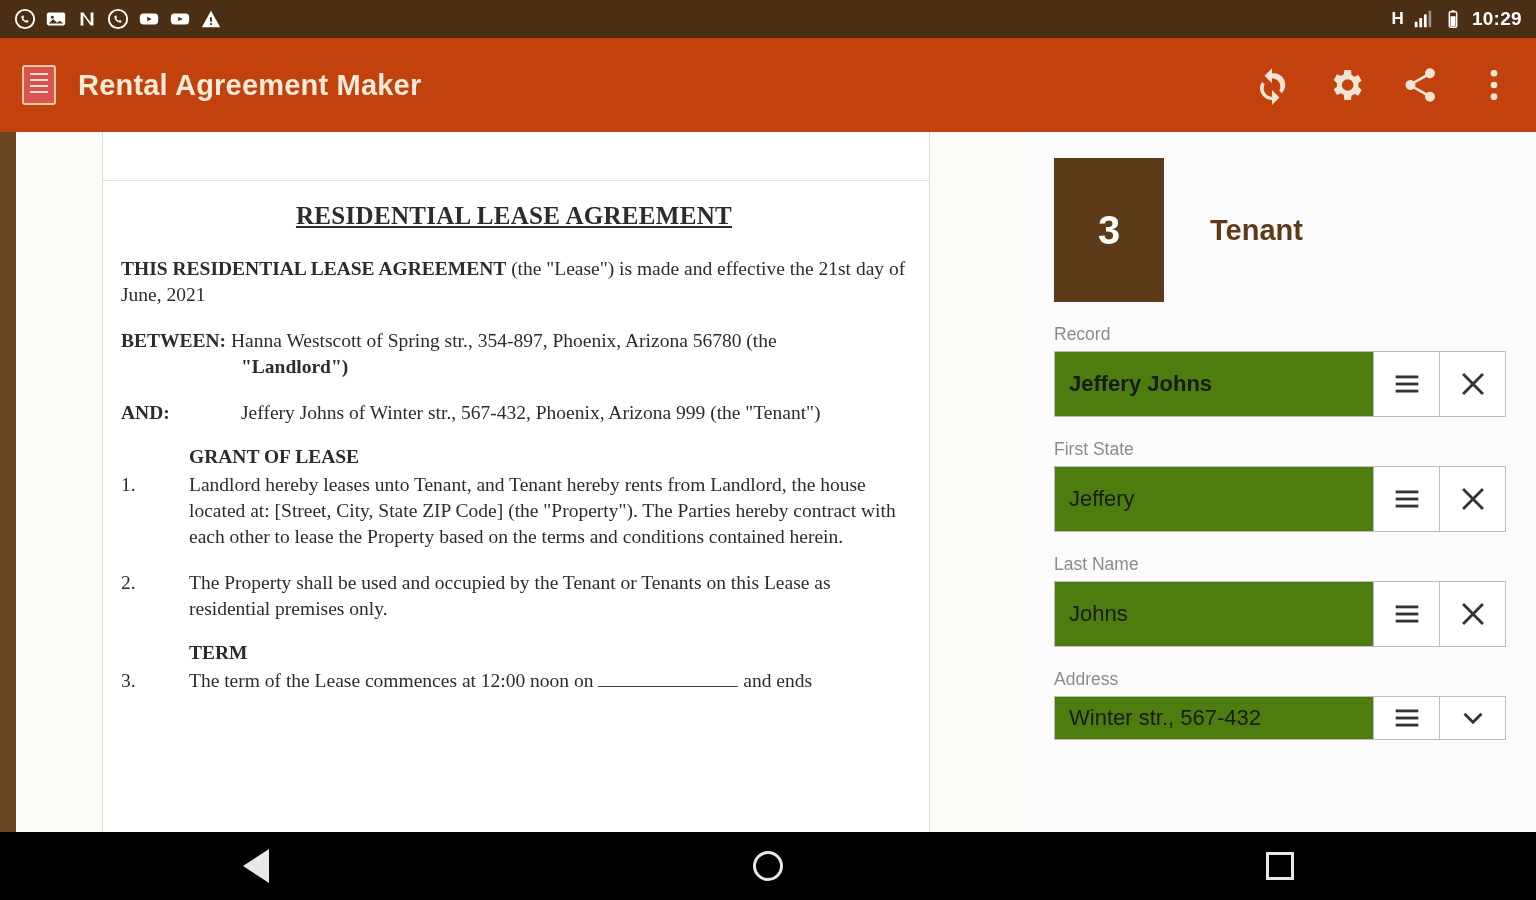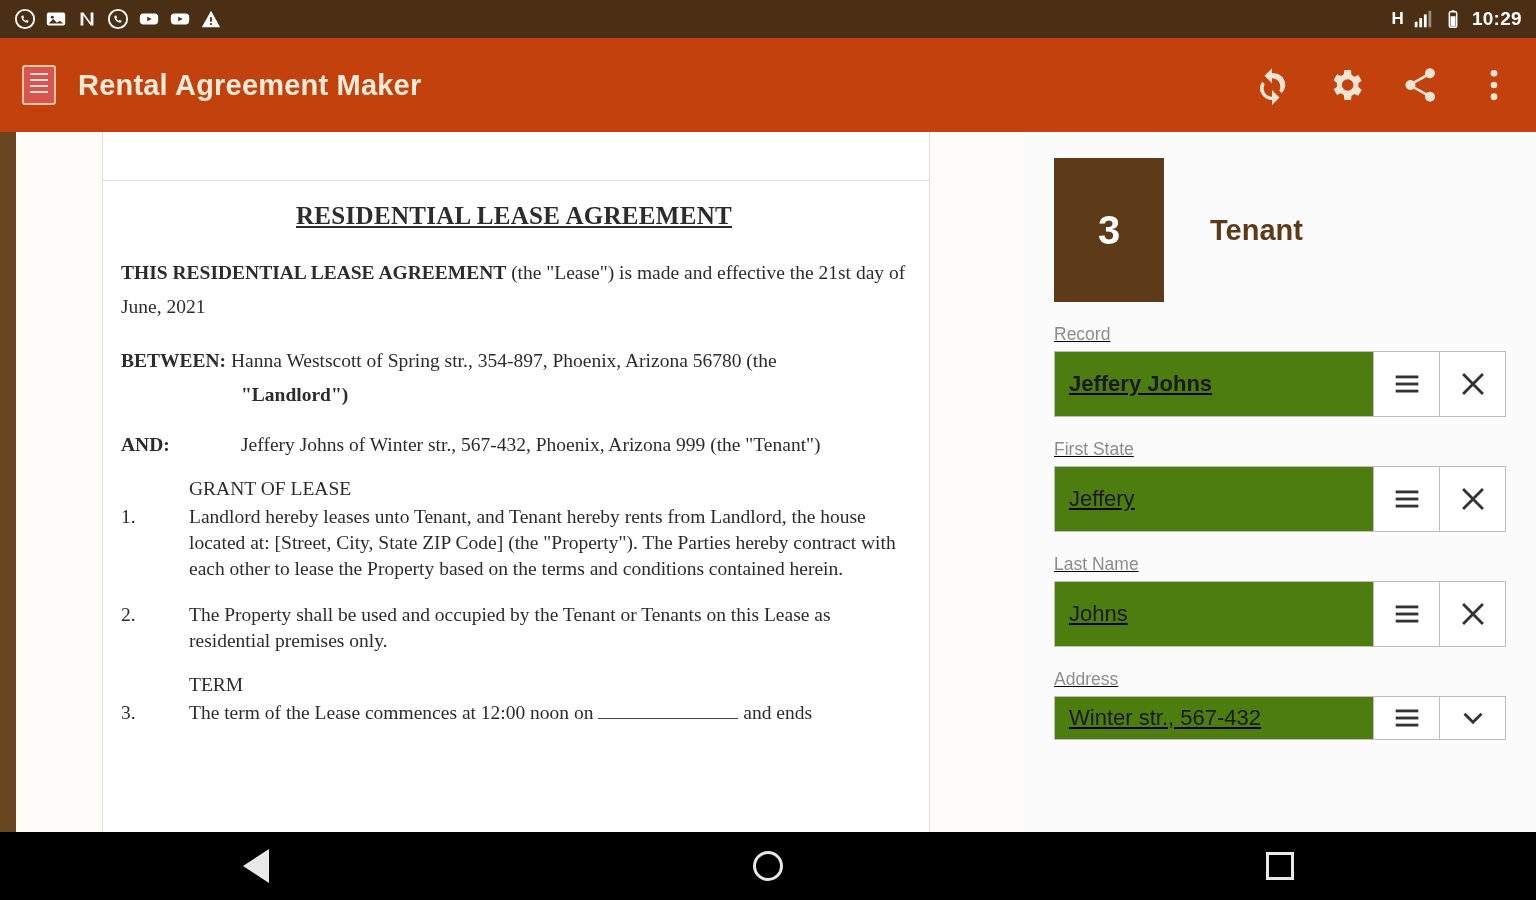--- a/index.html
+++ b/index.html
@@ -68,45 +68,45 @@
     position: absolute; left: 0; right: 0; top: 48px; height: 1px; background: #e6e1d6;
   }
   .doc-body {
     font-family: "Liberation Serif", serif;
     color: #2c2c2c; padding: 10px 22px 0 18px;
   }
   .doc-title {
     text-align: center; font-size: 25px; font-weight: bold;
     text-decoration: underline; margin: 14px 0 26px 0; letter-spacing: .3px;
   }
-  .doc-p { font-size: 19.5px; line-height: 34px; margin-bottom: 20px; }
+  .doc-p { font-size: 19.5px; line-height: 26px; margin-bottom: 20px; }
   .doc-p b { font-weight: bold; }
   .indent-hang { padding-left: 0; }
   .hang2 { display: block; padding-left: 120px; }
-  .doc-sect { margin-left: 68px; font-weight: normal; font-size: 19.5px; margin-bottom: 4px; }
+  .doc-sect { margin-left: 68px; font-weight: bold; font-size: 19.5px; margin-bottom: 4px; }
   .numrow { display: flex; font-size: 19.5px; line-height: 26px; margin-bottom: 20px; }
   .numrow .num { width: 68px; flex: 0 0 68px; }
   .numrow .txt { flex: 1; }
   .blank-line { display: inline-block; border-bottom: 1px solid #444; width: 140px; height: 14px; }
 
   
   .form-pane {
     position: absolute; left: 1024px; top: 0; width: 512px; height: 700px;
     background: #fbfbfb; overflow: hidden;
   }
   .step-head { display: flex; align-items: center; padding: 26px 0 0 30px; }
   .step-num {
     width: 110px; height: 144px; background: #5e3b18; color: #fff;
     display: flex; align-items: center; justify-content: center;
     font-size: 40px; font-weight: bold;
   }
   .step-label {
     margin-left: 46px; color: #5e3b18; font-size: 29px; font-weight: bold;
   }
-  .field { padding: 0 30px; margin-top: 22px; text-decoration: underline; }
+  .field { padding: 0 30px; margin-top: 22px; }
   .field-label { color: #8c8c8c; font-size: 17.5px; margin-bottom: 6px; }
   .field-row { display: flex; align-items: stretch; height: 66px; }
   .field-input {
     flex: 1; border: 1px solid #bdbdbd; background: #4d7c0f;
     display: flex; align-items: center; padding: 0 14px;
     font-size: 22px; color: #1a1a1a;
   }
   .field-input.bold { font-weight: bold; }
   .field-btn {
     width: 66px; border: 1px solid #bdbdbd; border-left: none; background: #fff;

